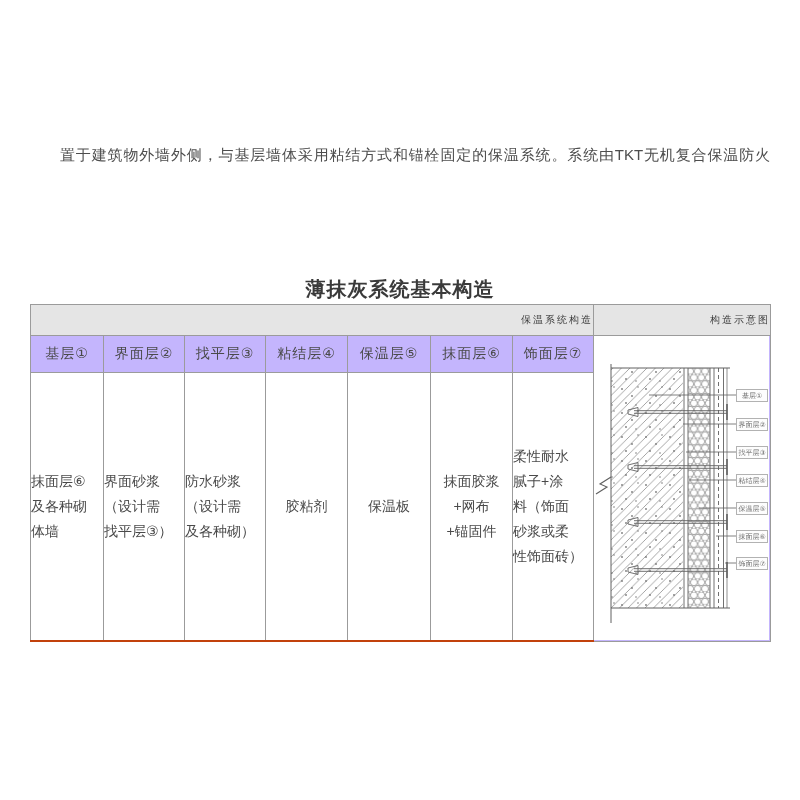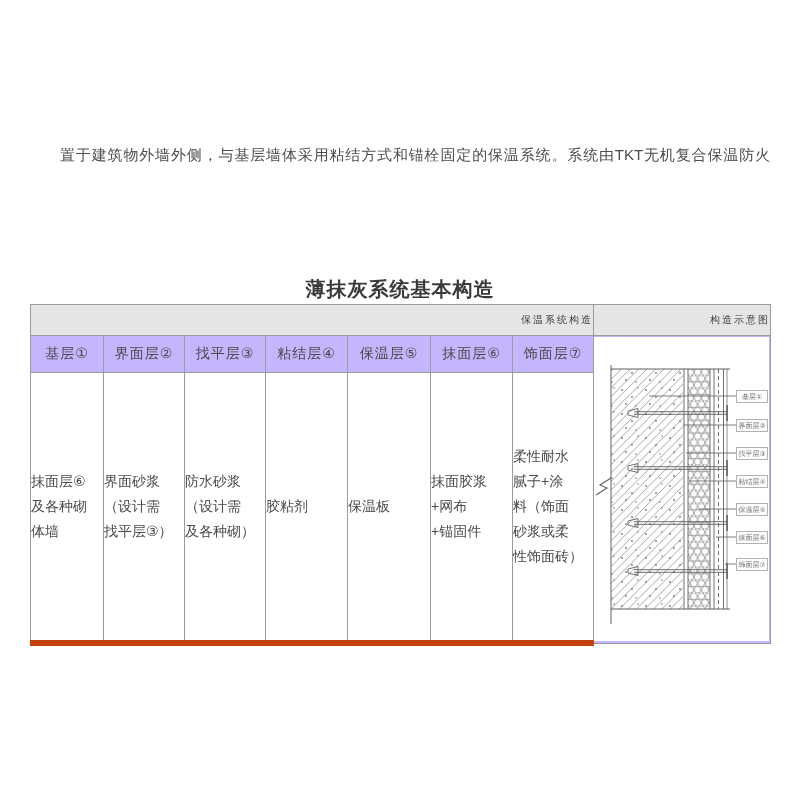--- a/index.html
+++ b/index.html
@@ -12,24 +12,24 @@
   .pline.indent{text-indent:2em;}
   
   .tbl-title{position:absolute;left:0;top:276px;width:100%;text-align:center;
              font-size:20px;font-weight:bold;color:#3a3a3a;letter-spacing:1px;}
   
   table.ctable{position:absolute;left:30px;top:304px;width:741px;border-collapse:collapse;
                table-layout:fixed;font-size:14px;color:#4a4a4a;}
   table.ctable td{border:1px solid #9b9b9b;padding:0;vertical-align:middle;}
   tr.ghead td{height:30px;background:#e5e5e5;text-align:right;font-size:10px;color:#3d3d3d;letter-spacing:2px;}
   tr.subhead td{height:36px;text-align:center;background:#c4b5fd;letter-spacing:1px;}
-  tr.bodyrow td{height:267px;border-bottom:6px solid #c2410c;}
+  tr.bodyrow td{height:267px;border-bottom:2px solid #c2410c;}
   td.val{white-space:pre-line;line-height:25px;}
   td.al{text-align:left;padding-left:5px;}
-  td.ac{}
+  td.ac{text-align:center;}
   
   td.diagcell{padding:0;vertical-align:top;}
   .diagwrap{position:relative;width:175px;height:304px;background:#fff;}
   .diagwrap svg{position:absolute;left:0;top:0;}
   .dlabel{position:absolute;left:142px;width:30px;height:11px;border:1px solid #b2b2b2;
           background:#fdfdfd;color:#6e6e6e;font-size:7px;line-height:11px;text-align:center;
           letter-spacing:0;overflow:hidden;}
 </style>
 </head>
 <body>

